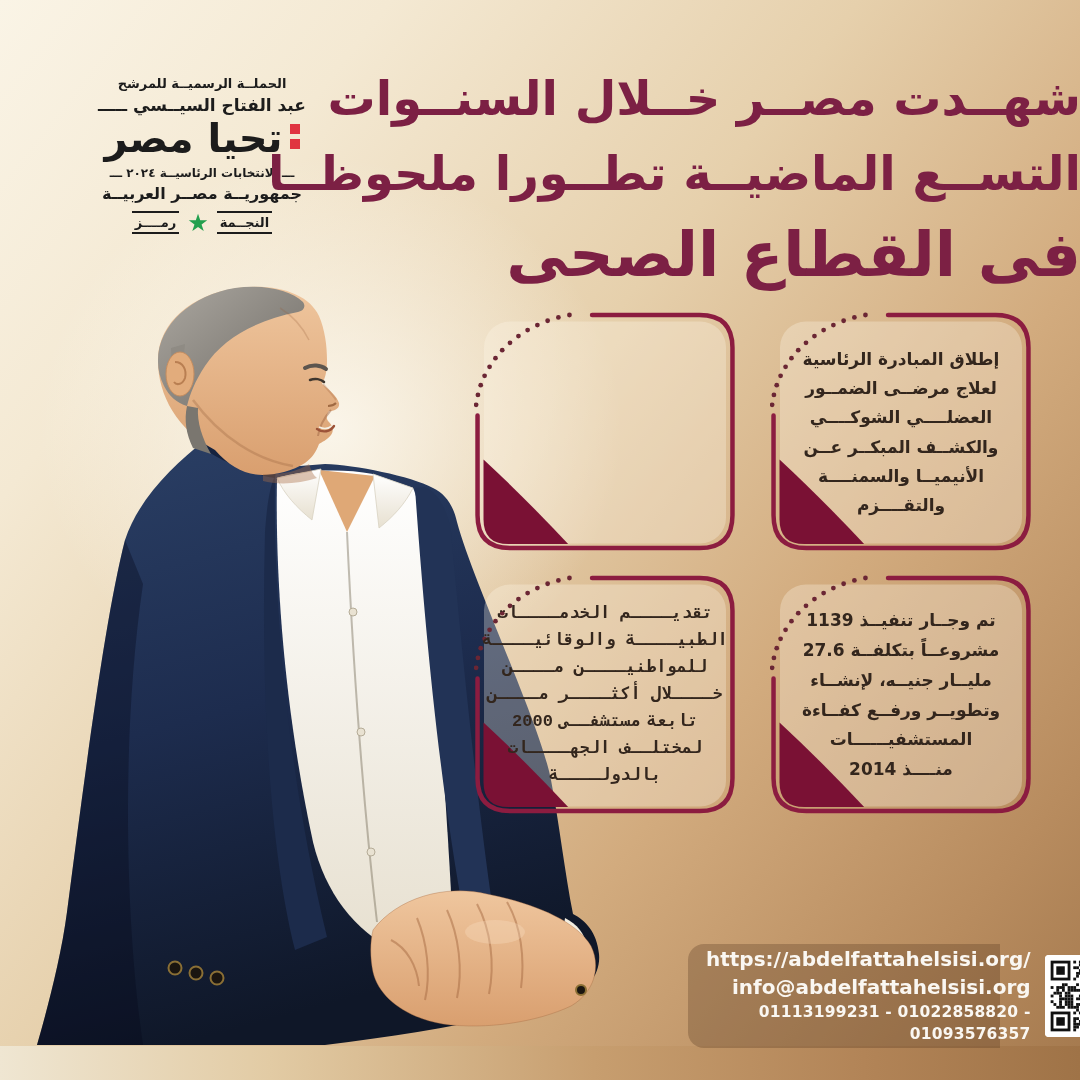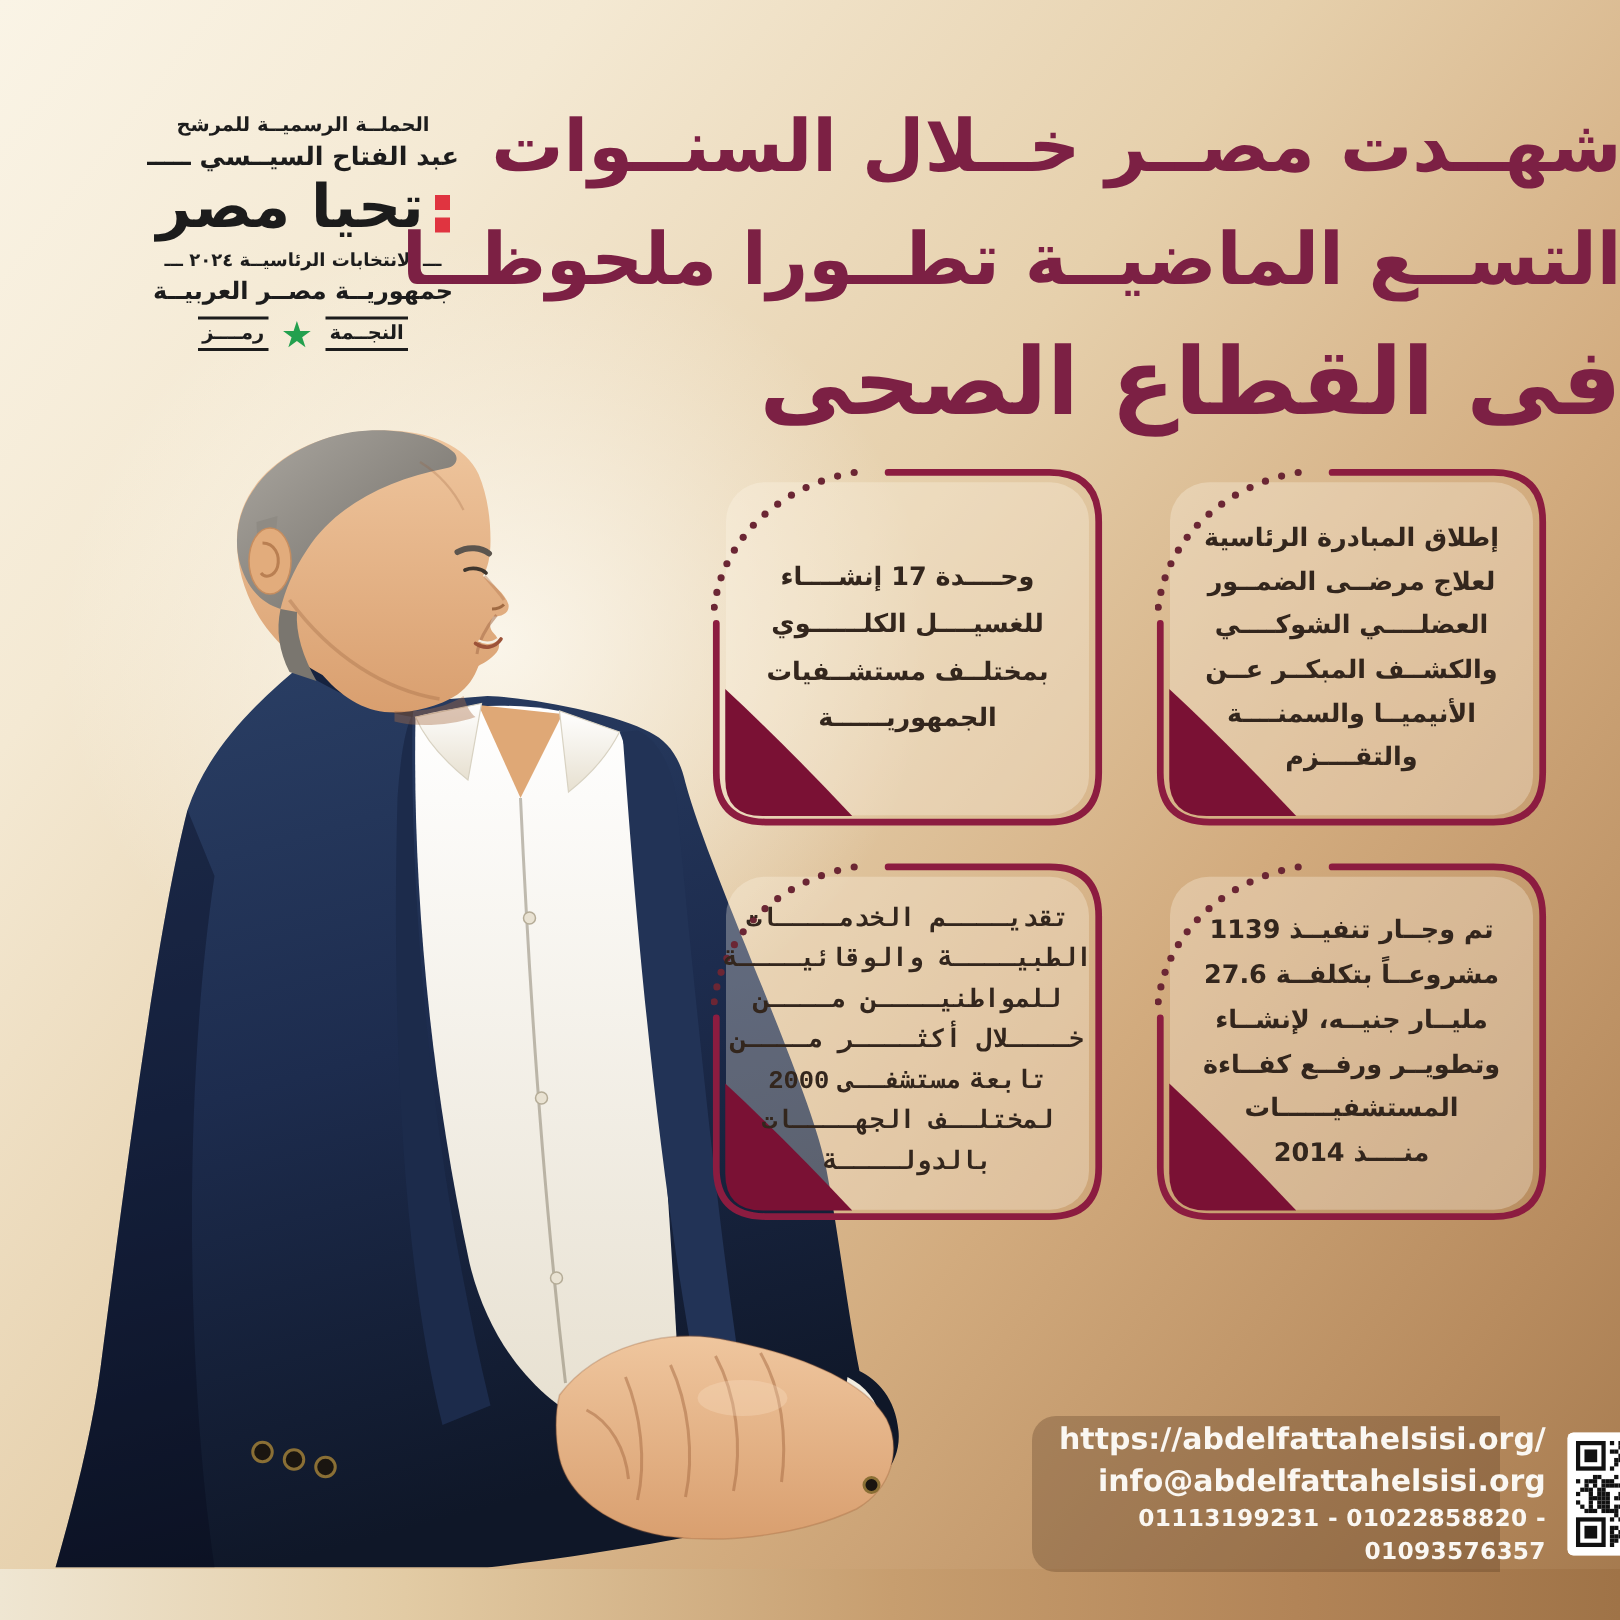--- a/index.html
+++ b/index.html
@@ -18,21 +18,21 @@
       background:linear-gradient(90deg,#EFE6D2 0%,#E2CBA4 25%,#C79E6F 55%,
                  #B28457 80%,#9F7347 100%);}
 
   
   .portrait{position:absolute;left:25px;top:282px;width:620px;height:763px;}
 
   
   .logo{position:absolute;left:60px;top:76px;width:284px;text-align:center;color:#1C1C1C;}
   .logo-line1{font-size:13px;font-weight:700;}
   .logo-cand{font-size:17px;font-weight:800;margin-top:4px;direction:rtl;}
-  .brand-row{display:flex;direction:ltr;justify-content:center;align-items:center;
+  .brand-row{display:flex;direction:ltr;justify-content:center;align-items:flex-start;
              gap:7px;margin-top:2px;}
   .brand{font-size:40px;line-height:1.08;font-weight:800;letter-spacing:-1px;direction:rtl;}
   .red-colon{display:flex;flex-direction:column;gap:5px;margin-top:7px;}
   .red-colon i{width:10px;height:10px;background:var(--logo-red,#E03440);display:block;}
   .logo-elect{font-size:12px;font-weight:700;margin-top:6px;direction:rtl;}
   .logo-rep{font-size:16px;font-weight:800;margin-top:4px;direction:rtl;}
   .symbol-row{display:flex;direction:ltr;justify-content:center;align-items:center;
               gap:8px;margin-top:8px;}
   .sym{font-size:13px;font-weight:800;border-top:2px solid #1C1C1C;
        border-bottom:2px solid #1C1C1C;padding:2px 3px;direction:rtl;}
@@ -214,36 +214,20 @@
         <circle cx="27.8" cy="38.3" r="2.4" fill="#6B2634"></circle>
         <circle cx="35.6" cy="30.9" r="2.4" fill="#6B2634"></circle>
         <circle cx="44.1" cy="24.2" r="2.4" fill="#6B2634"></circle>
         <circle cx="53.3" cy="18.2" r="2.4" fill="#6B2634"></circle>
         <circle cx="63.1" cy="13.1" r="2.4" fill="#6B2634"></circle>
         <circle cx="73.4" cy="8.8" r="2.4" fill="#6B2634"></circle>
         <circle cx="84.2" cy="5.4" r="2.4" fill="#6B2634"></circle>
         <circle cx="95.3" cy="3.0" r="2.4" fill="#6B2634"></circle>
         <path d="M9,148 L9,208 Q9,233 34,233 L94,233 Q50,186 9,148 Z" fill="#7A1134"></path>
       </svg>
-    <div class="card-text">
-        <div class="card-line">
-          <span dir="rtl">إنشــــاء</span>
-          <span dir="rtl">17</span>
-          <span dir="rtl">وحــــدة</span>
-        </div>
-        <div class="card-line">
-          <span dir="rtl">للغسيــــل الكلــــــوي</span>
-        </div>
-        <div class="card-line">
-          <span dir="rtl">بمختلــف مستشــفيات</span>
-        </div>
-        <div class="card-line">
-          <span dir="rtl">الجمهوريــــــة</span>
-        </div>
-      </div>
   </div>
   <div class="card" id="card1" data-idx="1">
     <svg class="card-frame" viewBox="0 0 262 242">
         <rect x="9.5" y="9.5" width="243" height="223" rx="26" fill="rgba(255,247,235,0.30)"></rect>
         <path d="M118,3 L226,3 Q259,3 259,36 L259,204 Q259,237 226,237 L36,237 Q3,237 3,204 L3,104" fill="none" stroke="#8C1C40" stroke-width="4.5" stroke-linecap="round"></path>
         <circle cx="1.6" cy="93.2" r="2.4" fill="#6B2634"></circle>
         <circle cx="3.4" cy="83.3" r="2.4" fill="#6B2634"></circle>
         <circle cx="6.2" cy="73.5" r="2.4" fill="#6B2634"></circle>
         <circle cx="10.1" cy="64.1" r="2.4" fill="#6B2634"></circle>
         <circle cx="15.1" cy="55.0" r="2.4" fill="#6B2634"></circle>

